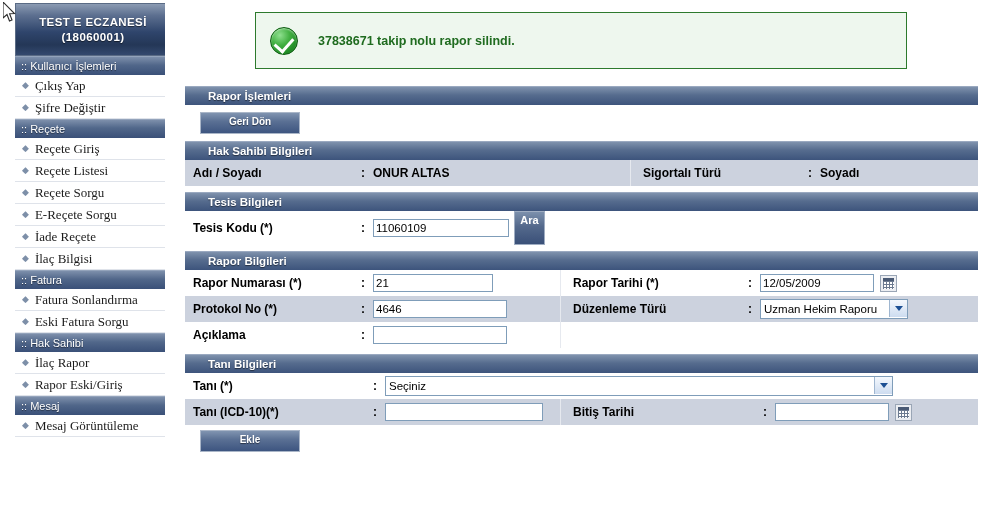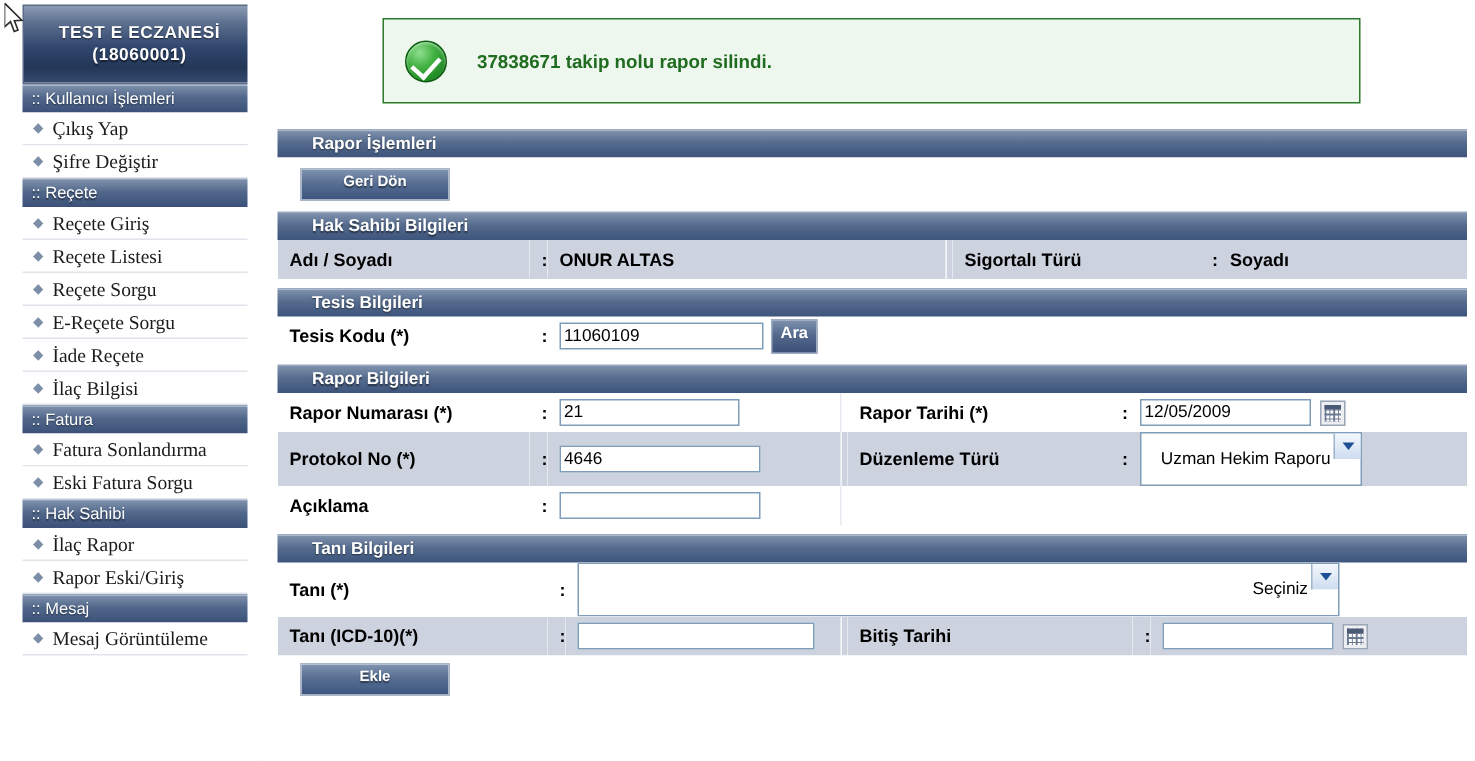--- a/index.html
+++ b/index.html
@@ -168,21 +168,21 @@
     vertical-align: middle;
   }
   .redact {
     display: inline-block;
     width: 98px; height: 14px;
     background: #ffffff;
     vertical-align: middle;
   }
   .sbtn {
     display: inline-block;
-    height: 23px;
+    height: 34px;
     padding: 0 5px;
     margin-left: 2px;
     background: linear-gradient(to bottom, #7c90ac 0%, #54698c 45%, #3a5078 100%);
     border: 1px solid #9fadc2;
     color: #fff;
     font-size: 11px; font-weight: bold;
     line-height: 17px;
     vertical-align: middle;
     cursor: pointer;
   }
@@ -199,32 +199,31 @@
   .cal::before {
     content: "";
     position: absolute; left: 2px; top: 2px; right: 2px; bottom: 2px;
     background:
       repeating-linear-gradient(to right, #6c7a90 0 1px, transparent 1px 3px),
       repeating-linear-gradient(to bottom, #6c7a90 0 1px, transparent 1px 3px),
       #ffffff;
     border-top: 3px solid #4a5a74;
   }
   select.sel {
-    height: 36px;
+    height: 20px;
     border: 1px solid #7f9db9;
     background: #ffffff;
     font-family: "Liberation Sans", sans-serif;
     font-size: 11.5px;
     color: #000;
     vertical-align: middle;
     -webkit-appearance: none;
     -moz-appearance: none;
     appearance: none;
     padding: 0 20px 0 3px;
-    text-align: right;
   }
   .selwrap { position: relative; display: inline-block; vertical-align: middle; }
   .selwrap::after {
     content: "";
     position: absolute; right: 1px; top: 1px;
     width: 17px; height: 17px;
     background: linear-gradient(to bottom, #f4f8fd, #cddcf0);
     border-left: 1px solid #9fb6d0;
     pointer-events: none;
   }

